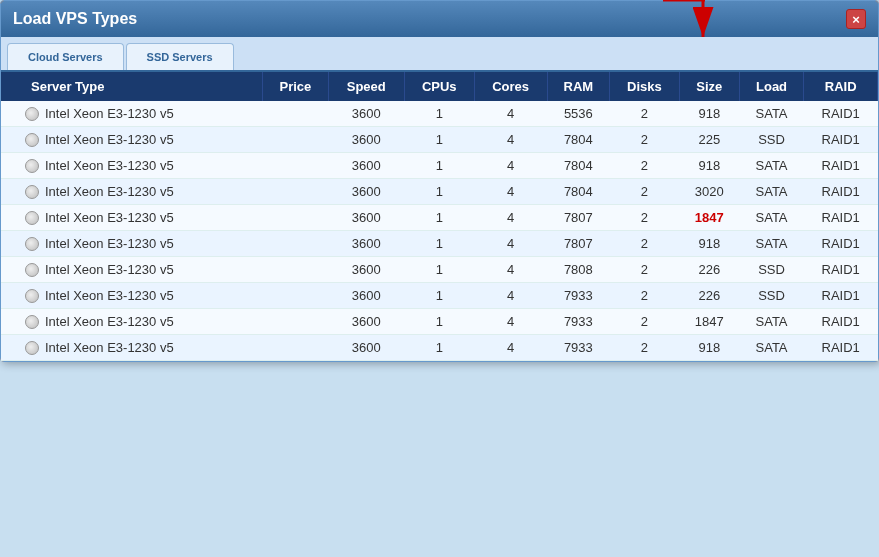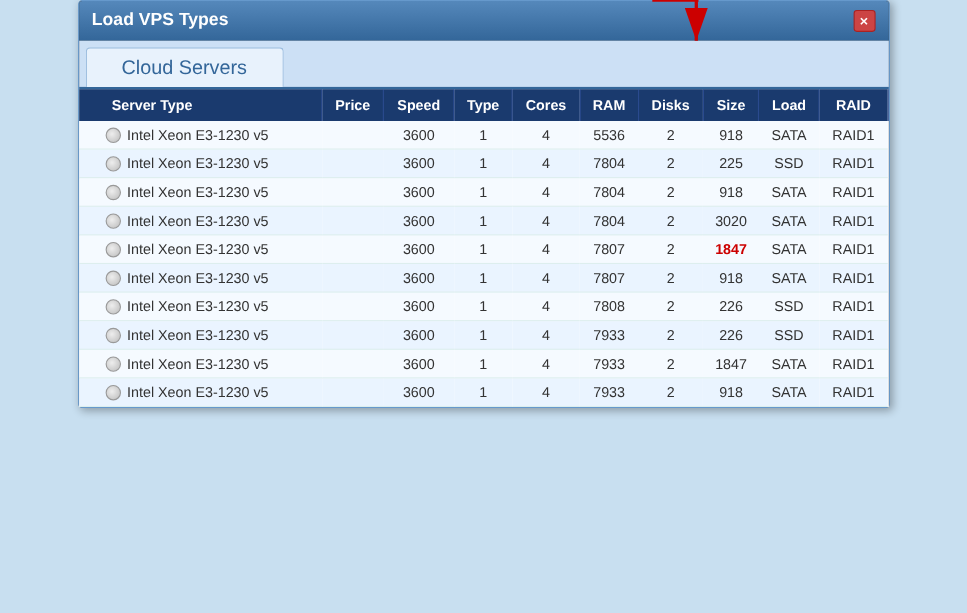--- a/index.html
+++ b/index.html
@@ -7,22 +7,22 @@
       font-family: Arial, Helvetica, sans-serif;
       font-size: 13px;
       background: #c8dff0;
       display: flex;
       justify-content: center;
       align-items: flex-start;
       width: 879px;
       min-height: 557px;
     }
     .dialog {
-      width: 738px;
-      background: #404040;
+      width: 879px;
+      background: #f97316;
       border: 1px solid #6699cc;
       border-radius: 4px;
       box-shadow: 2px 2px 8px rgba(0,0,0,0.3);
     }
     .dialog-header {
       background: linear-gradient(to bottom, #5588bb, #336699);
       color: white;
       padding: 8px 12px;
       font-size: 16px;
       font-weight: bold;
@@ -46,27 +46,27 @@
       justify-content: center;
     }
     .tabs {
       display: flex;
       background: #cce0f5;
       padding: 6px 6px 0 6px;
       gap: 2px;
       border-bottom: 2px solid #336699;
     }
     .tab {
-      padding: 7px 32px;
+      padding: 7px 20px;
       border: 1px solid #99bbdd;
       border-bottom: none;
       border-radius: 4px 4px 0 0;
       cursor: pointer;
-      font-weight: normal;
-      font-size: 18px;
+      font-weight: bold;
+      font-size: 11px;
       color: #336699;
       background: #e8f2fc;
     }
     .tab.active {
       background: #336699;
       color: white;
       border-color: #336699;
     }
     .table-container {
       padding: 0;
@@ -149,31 +149,32 @@
       <defs>
         <marker id="arrowhead" markerWidth="10" markerHeight="7" refX="10" refY="3.5" orient="auto">
           <polygon points="0 0, 10 3.5, 0 7" fill="#cc0000"></polygon>
         </marker>
       </defs>
       <line x1="60" y1="5" x2="60" y2="42" stroke="#cc0000" stroke-width="3" marker-end="url(#arrowhead)"></line>
       <line x1="20" y1="5" x2="62" y2="5" stroke="#cc0000" stroke-width="3"></line>
     </svg>
     <div class="tabs">
       <div class="tab">Cloud Servers</div>
+      <div class="tab">SSD Servers</div>
     </div>
   </div>
 
   <div class="table-container">
     <table>
       <thead>
         <tr>
           <th>Server Type</th>
           <th>Price</th>
           <th>Speed</th>
-          <th>Type</th>
+          <th>CPUs</th>
           <th>Cores</th>
           <th>RAM</th>
           <th>Disks</th>
           <th>Size</th>
           <th>Load</th>
           <th>RAID</th>
         </tr>
       </thead>
       <tbody id="table-body">
       <tr>

